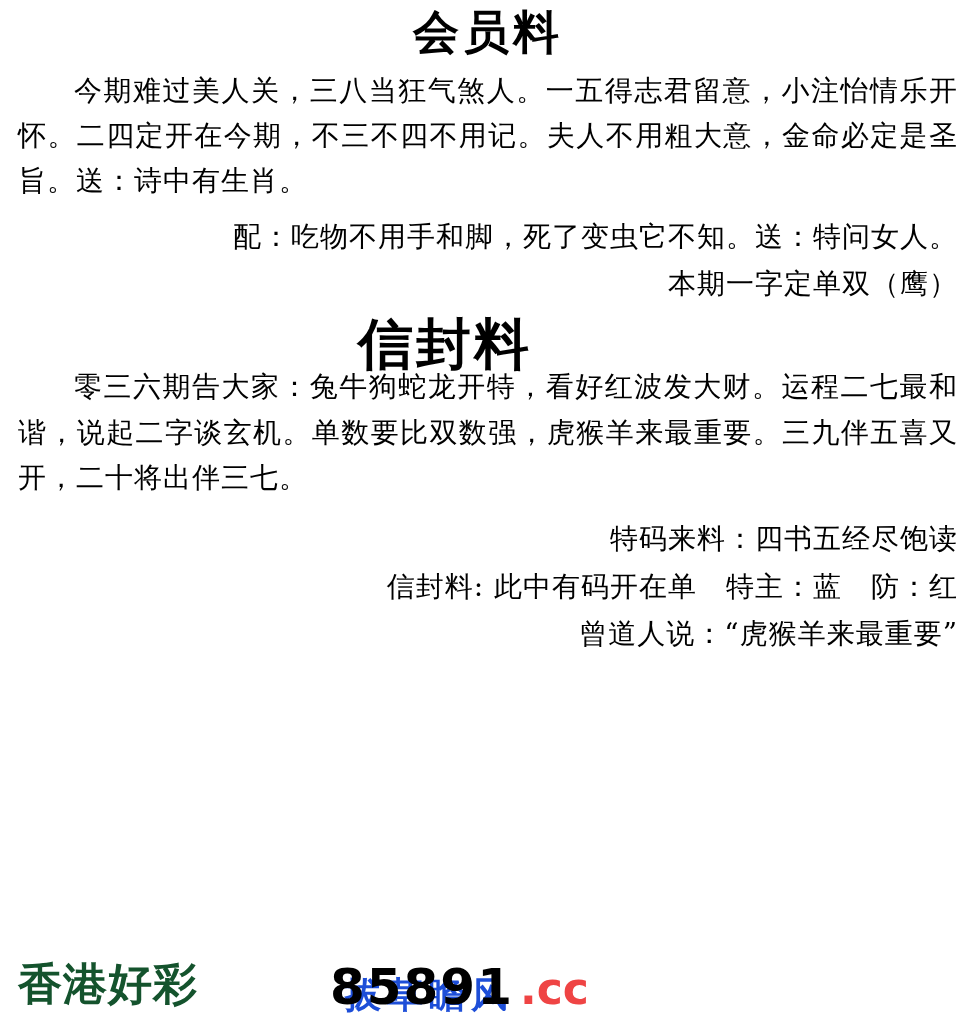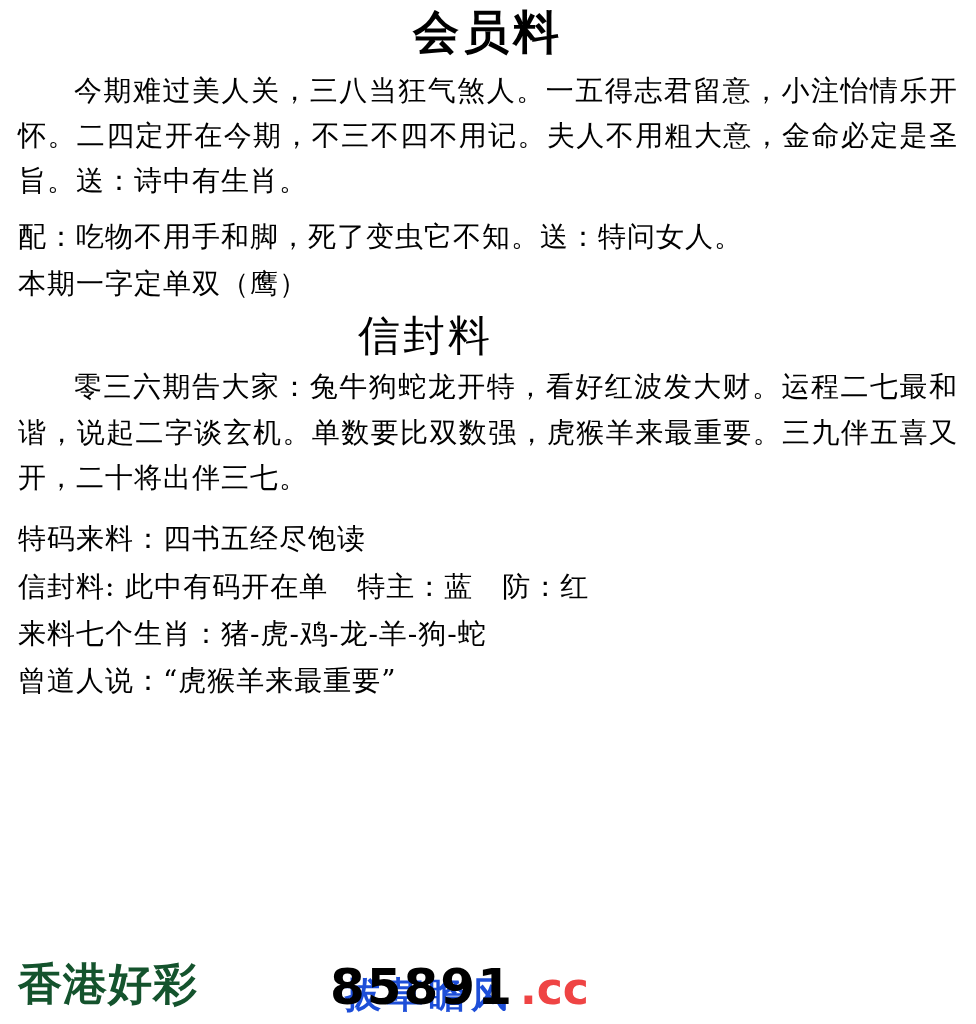--- a/index.html
+++ b/index.html
@@ -45,41 +45,42 @@
   .para.indent {
     text-indent: 56px;
   }
 
   .line {
     font-size: 28px;
     line-height: 1.62;
     letter-spacing: 1px;
     margin: 0 0 2px 0;
     white-space: nowrap;
+    text-align: right;
   }
 
   .section-head-row {
     position: relative;
     height: 56px;
   }
 
   .section-head-row .left-label {
     position: absolute;
     left: 0;
     top: 14px;
     font-size: 28px;
     letter-spacing: 1px;
   }
 
   .section-head-row .mid-title {
     position: absolute;
     left: 340px;
     top: 0;
-    font-size: 42px;
-    font-weight: normal;
+    font-size: 55px;
+    font-weight: bold;
     letter-spacing: 3px;
   }
 
   .gap-sm { height: 8px; }
   .gap-md { height: 14px; }
 
   .footer {
     position: absolute;
     left: 0;
     bottom: 0;
@@ -151,21 +152,20 @@
   </div>
 
   <div class="para indent">零三六期告大家：兔牛狗蛇龙开特，看好红波发大财。运程二七最和谐，说起二字谈玄机。单数要比双数强，虎猴羊来最重要。三九伴五喜又开，二十将出伴三七。</div>
 
   <div class="gap-md"></div>
 
   <div class="line">特码来料：四书五经尽饱读</div>
 
   <div class="line">信封料: 此中有码开在单　特主：蓝　防：红</div>
 
-  <div class="line">来料七个生肖：猪-虎-鸡-龙-羊-狗-蛇</div>
 
   <div class="line">曾道人说：“虎猴羊来最重要”</div>
 
   <div class="footer">
     <div class="footer-brand">拔草瞻风</div>
     <div class="watermark-left">香港好彩</div>
     <div class="watermark-num">85891</div>
     <div class="watermark-dom">.cc</div>
   </div>
 

